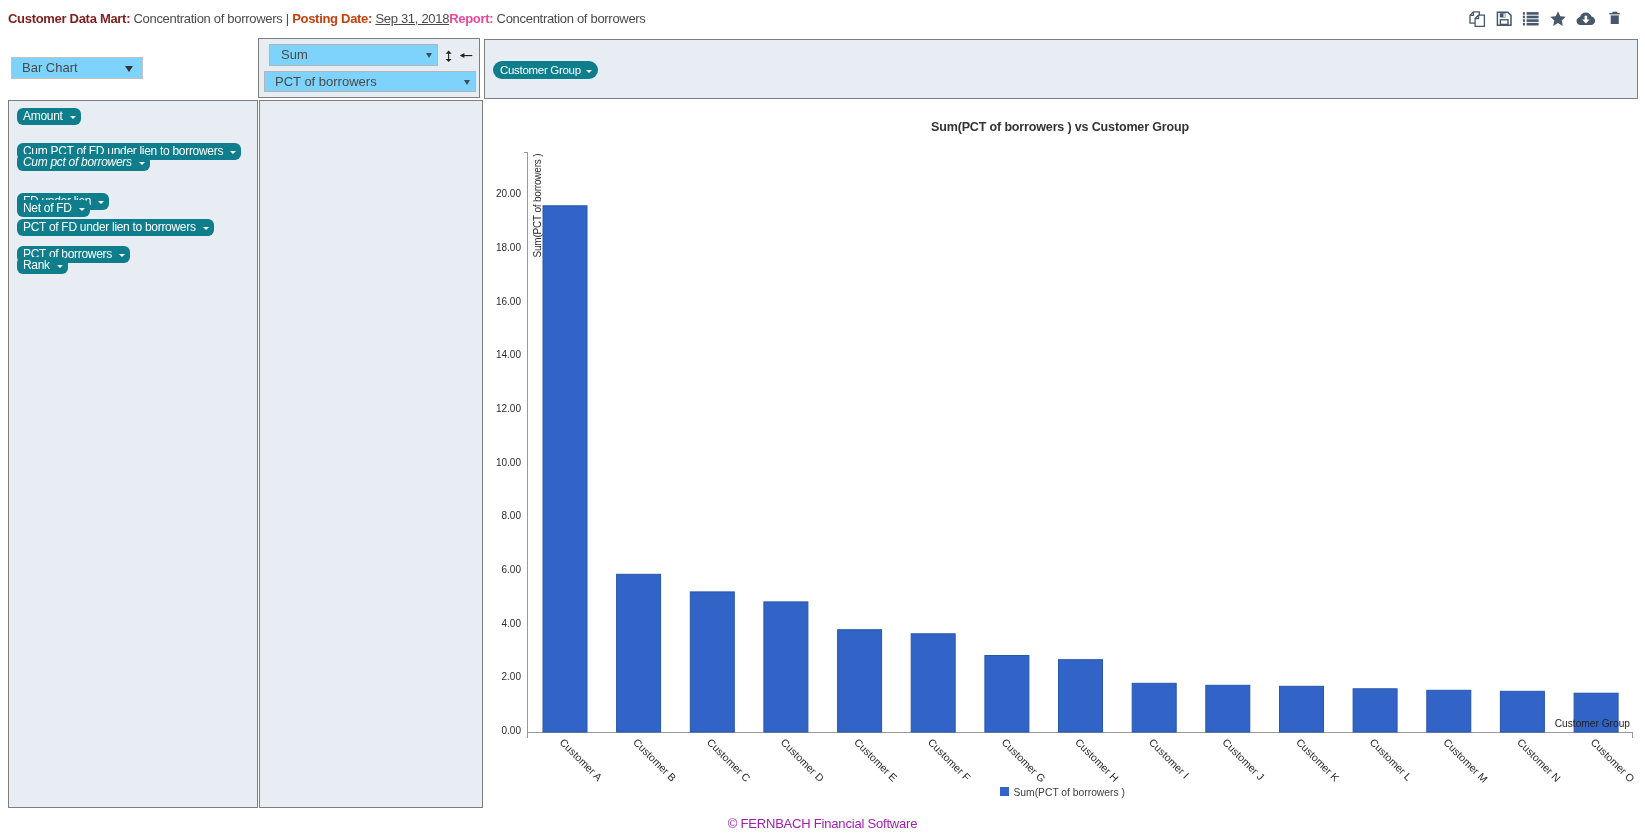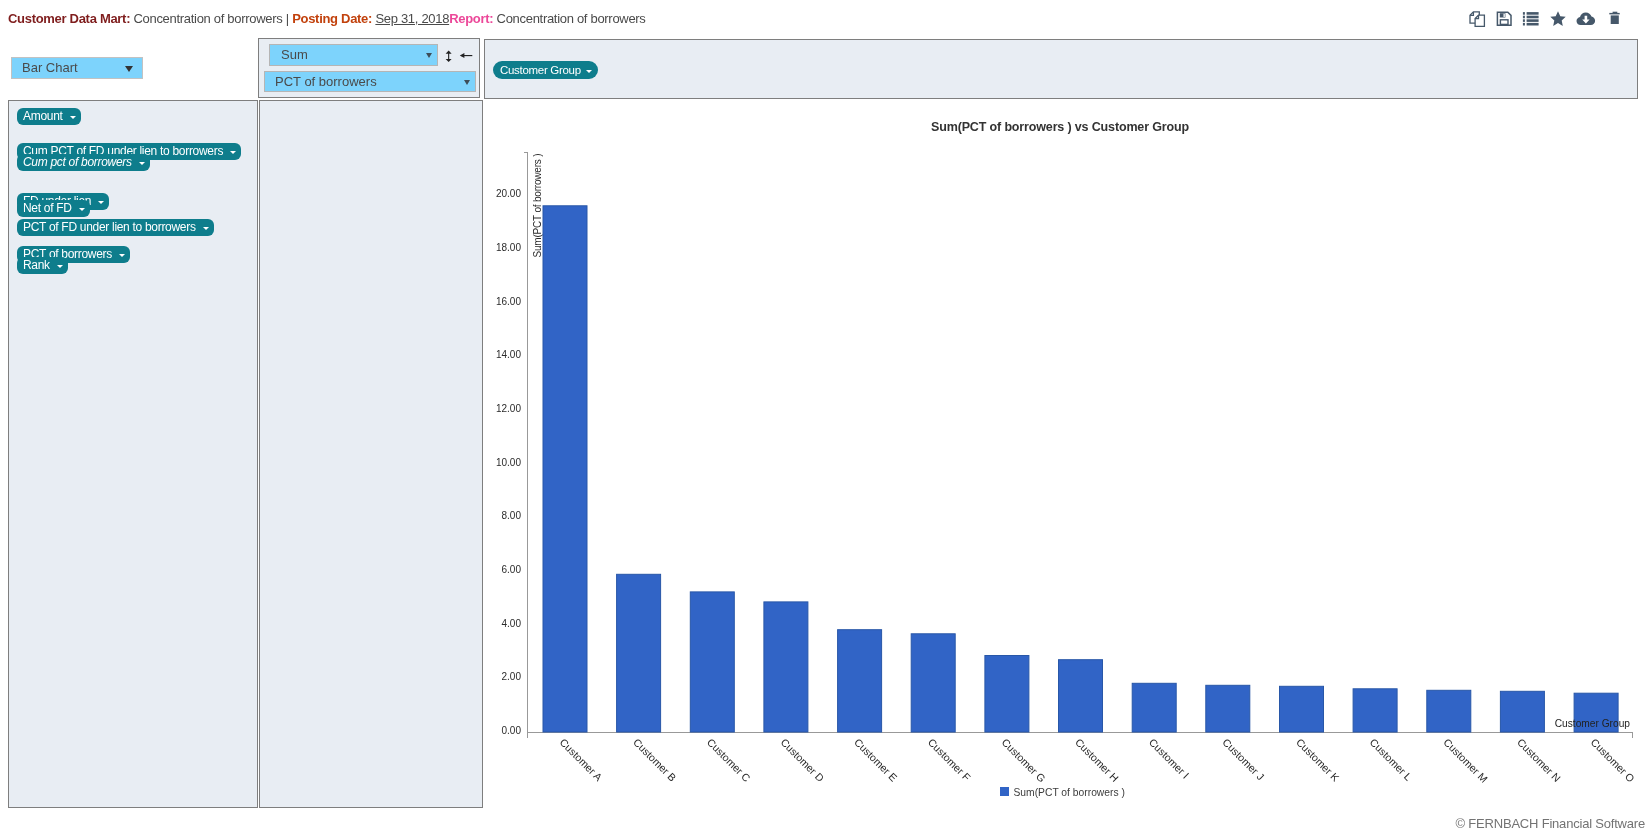--- a/index.html
+++ b/index.html
@@ -151,13 +151,13 @@
       <text transform="rotate(45 958.8 645)" x="958.8" y="645">Customer M</text>
       <text transform="rotate(45 1032.4 645)" x="1032.4" y="645">Customer N</text>
       <text transform="rotate(45 1106.1 645)" x="1106.1" y="645">Customer O</text>
     </g>
     <text x="1146" y="629" text-anchor="end" font-size="10.2" fill="#222">Customer Group</text>
 
     <rect x="516" y="689" width="9" height="9" fill="#3164c6"></rect>
     <text x="529.5" y="697.5" font-size="10.3" fill="#3c3c3c">Sum(PCT of borrowers )</text>
   </svg>
 
-  <div class="abs" style="left:0;width:1645px;top:816px;text-align:right;font-size:13px;letter-spacing:-0.2px;color:#737373;">© FERNBACH Financial Software</div>
+  <div class="abs" style="left:0;width:1645px;top:816px;text-align:center;font-size:13px;letter-spacing:-0.2px;color:#a21caf;">© FERNBACH Financial Software</div>
 
 </body></html>

